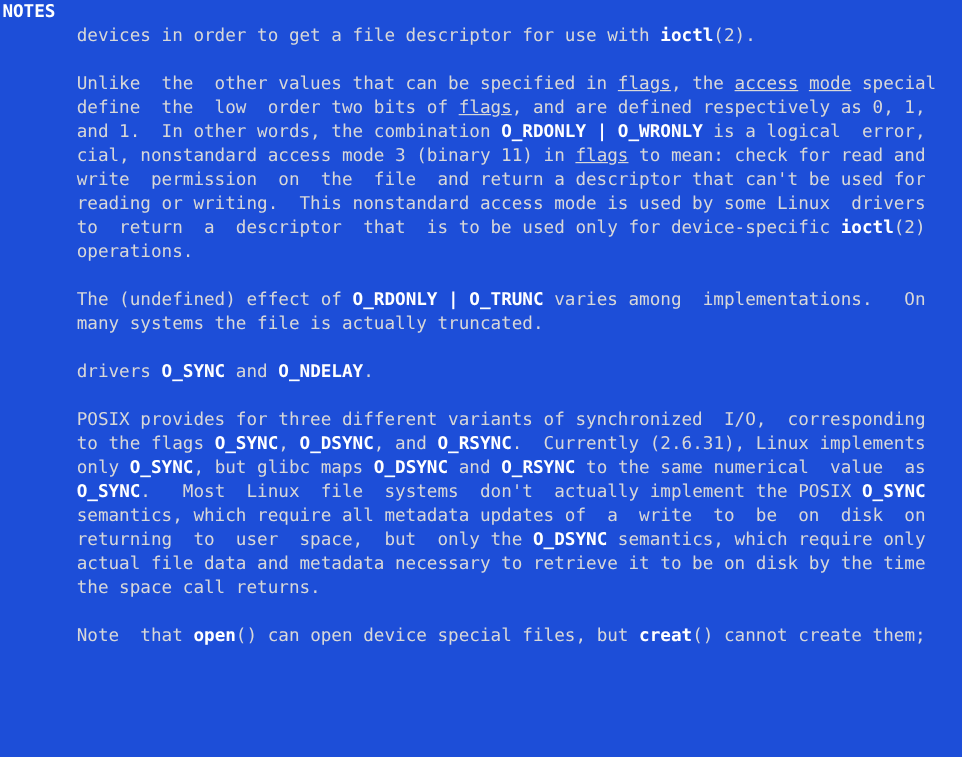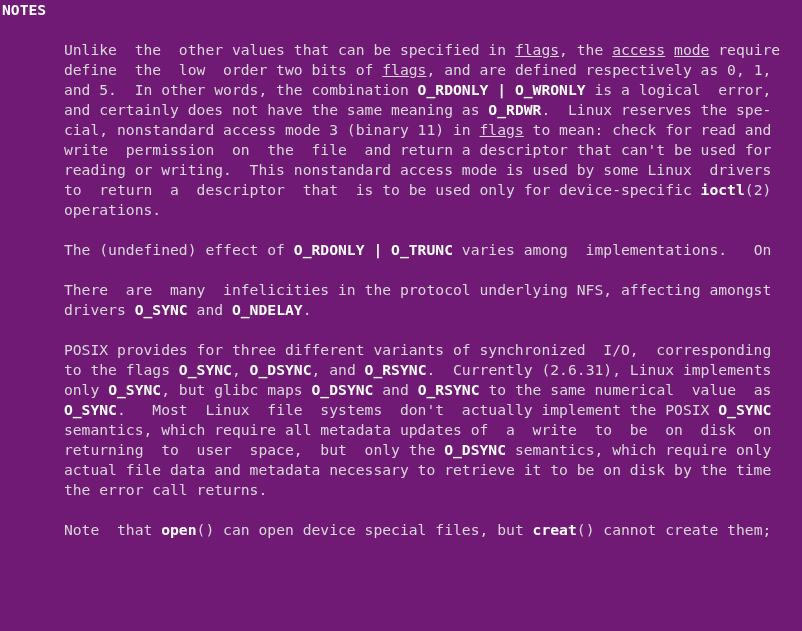--- a/index.html
+++ b/index.html
@@ -9,21 +9,21 @@
   }
   body {
     width: 802px;
     height: 631px;
     overflow: hidden;
     font-family: "DejaVu Sans Mono", "Liberation Mono", monospace;
   }
   #terminal {
     width: 802px;
     height: 631px;
-    background: #701a75;
+    background: #1d4ed8;
     color: #d8d8d8;
     font-family: "DejaVu Sans Mono", "Liberation Mono", monospace;
     font-size: 14.7px;
     line-height: 20px;
     letter-spacing: 0px;
     padding: 0;
     box-sizing: border-box;
     position: relative;
     overflow: hidden;
   }
@@ -43,40 +43,40 @@
     text-decoration: underline;
     color: #d8d8d8;
   }
 </style>
 </head>
 <body>
 
 <div id="terminal">
   <div id="man-body">
       <div class="manline"><span class="bold">NOTES</span></div>
+      <div class="manline"><span>       devices in order to get a file descriptor for use with </span><span class="bold">ioctl</span><span>(2).</span></div>
       <div class="manline"><span></span>&nbsp;</div>
-      <div class="manline"><span>       Unlike  the  other values that can be specified in </span><span class="ital">flags</span><span>, the </span><span class="ital">access</span><span> </span><span class="ital">mode</span><span> require</span></div>
+      <div class="manline"><span>       Unlike  the  other values that can be specified in </span><span class="ital">flags</span><span>, the </span><span class="ital">access</span><span> </span><span class="ital">mode</span><span> special</span></div>
       <div class="manline"><span>       define  the  low  order two bits of </span><span class="ital">flags</span><span>, and are defined respectively as 0, 1,</span></div>
-      <div class="manline"><span>       and 5.  In other words, the combination </span><span class="bold">O_RDONLY | O_WRONLY</span><span> is a logical  error,</span></div>
-      <div class="manline"><span>       and certainly does not have the same meaning as </span><span class="bold">O_RDWR</span><span>.  Linux reserves the spe-</span></div>
+      <div class="manline"><span>       and 1.  In other words, the combination </span><span class="bold">O_RDONLY | O_WRONLY</span><span> is a logical  error,</span></div>
       <div class="manline"><span>       cial, nonstandard access mode 3 (binary 11) in </span><span class="ital">flags</span><span> to mean: check for read and</span></div>
       <div class="manline"><span>       write  permission  on  the  file  and return a descriptor that can't be used for</span></div>
       <div class="manline"><span>       reading or writing.  This nonstandard access mode is used by some Linux  drivers</span></div>
       <div class="manline"><span>       to  return  a  descriptor  that  is to be used only for device-specific </span><span class="bold">ioctl</span><span>(2)</span></div>
       <div class="manline"><span>       operations.</span></div>
       <div class="manline"><span></span>&nbsp;</div>
       <div class="manline"><span>       The (undefined) effect of </span><span class="bold">O_RDONLY | O_TRUNC</span><span> varies among  implementations.   On</span></div>
+      <div class="manline"><span>       many systems the file is actually truncated.</span></div>
       <div class="manline"><span></span>&nbsp;</div>
-      <div class="manline"><span>       There  are  many  infelicities in the protocol underlying NFS, affecting amongst</span></div>
       <div class="manline"><span>       drivers </span><span class="bold">O_SYNC</span><span> and </span><span class="bold">O_NDELAY</span><span>.</span></div>
       <div class="manline"><span></span>&nbsp;</div>
       <div class="manline"><span>       POSIX provides for three different variants of synchronized  I/O,  corresponding</span></div>
       <div class="manline"><span>       to the flags </span><span class="bold">O_SYNC</span><span>, </span><span class="bold">O_DSYNC</span><span>, and </span><span class="bold">O_RSYNC</span><span>.  Currently (2.6.31), Linux implements</span></div>
       <div class="manline"><span>       only </span><span class="bold">O_SYNC</span><span>, but glibc maps </span><span class="bold">O_DSYNC</span><span> and </span><span class="bold">O_RSYNC</span><span> to the same numerical  value  as</span></div>
       <div class="manline"><span>       </span><span class="bold">O_SYNC</span><span>.   Most  Linux  file  systems  don't  actually implement the POSIX </span><span class="bold">O_SYNC</span></div>
       <div class="manline"><span>       semantics, which require all metadata updates of  a  write  to  be  on  disk  on</span></div>
       <div class="manline"><span>       returning  to  user  space,  but  only the </span><span class="bold">O_DSYNC</span><span> semantics, which require only</span></div>
       <div class="manline"><span>       actual file data and metadata necessary to retrieve it to be on disk by the time</span></div>
-      <div class="manline"><span>       the error call returns.</span></div>
+      <div class="manline"><span>       the space call returns.</span></div>
       <div class="manline"><span></span>&nbsp;</div>
       <div class="manline"><span>       Note  that </span><span class="bold">open</span><span>() can open device special files, but </span><span class="bold">creat</span><span>() cannot create them;</span></div>
     </div>
 </div>
 
 </body></html>

